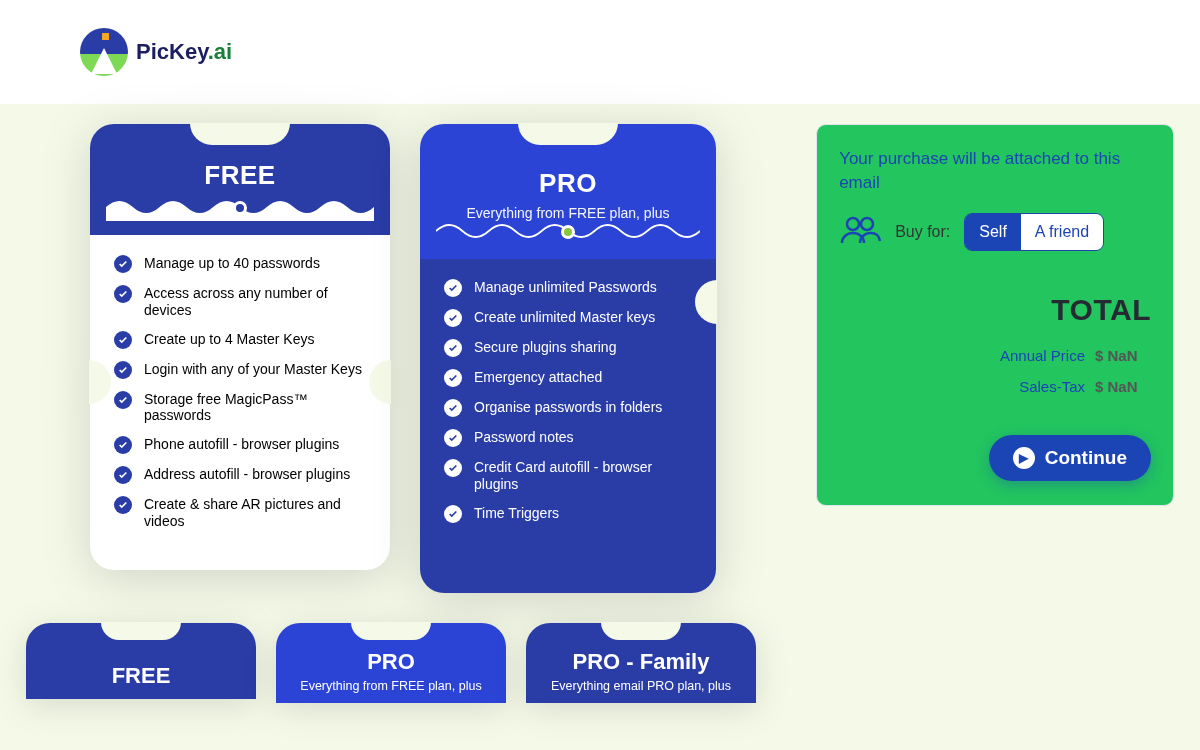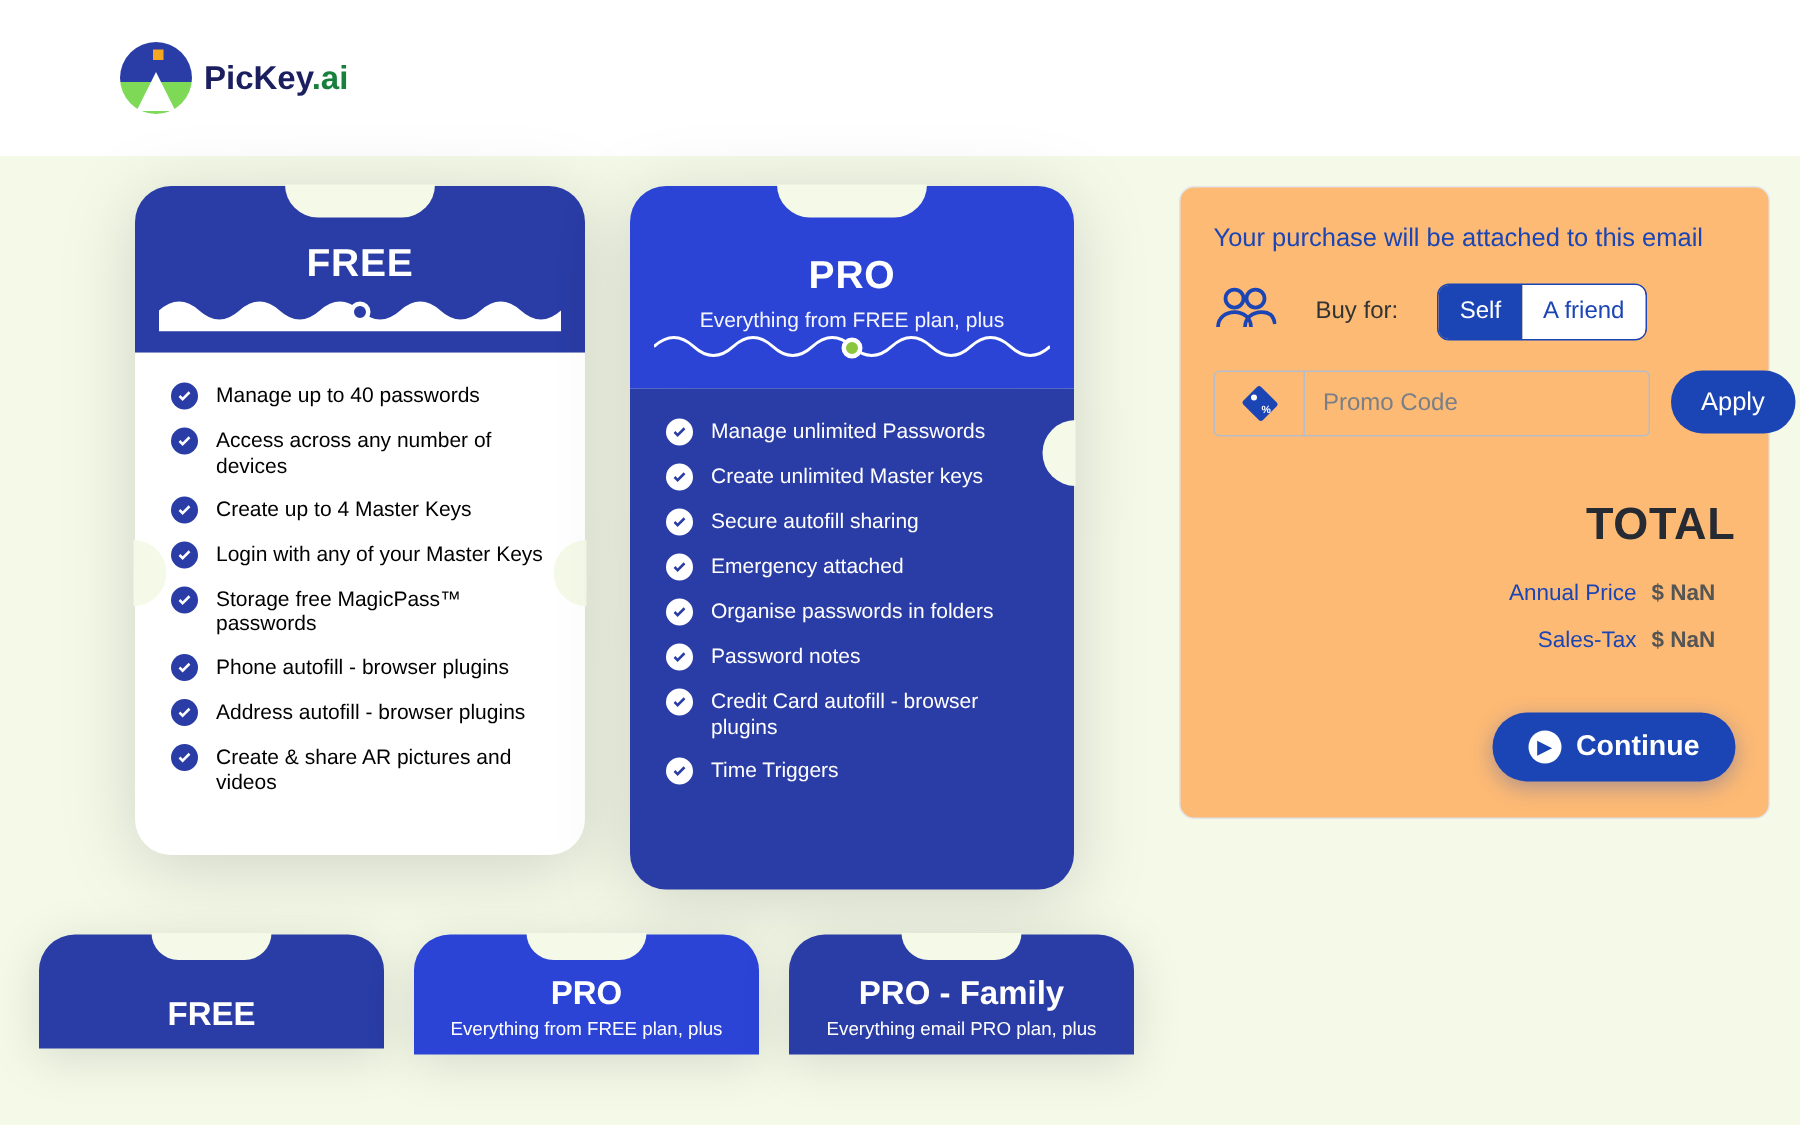--- a/index.html
+++ b/index.html
@@ -56,28 +56,28 @@
     .mini-card .m-notch { position:absolute; top:-1px; left:50%; transform:translateX(-50%); width:80px; height:18px; border-radius:0 0 40px 40px; background:#f5f9e8; }
     .mini-free { width:230px; }
     .mini-free .m-top { background:#2a3ca5; padding-top:40px;}
     .mini-pro { width:230px; }
     .mini-pro .m-top { background:#2b44d6; }
     .mini-profam { width:230px; }
     .mini-profam .m-top { background:#2a3ca5; }
     .mini-title { font-size:22px; font-weight:700; }
     .mini-sub { font-size:12.5px; margin-top:4px; }
 
-    .checkout { width:394px; background:#fdba74; border:1px solid #e1e4ea; border-radius:10px; padding:22px 22px 24px; }
+    .checkout { width:366px; background:#22c55e; border:1px solid #e1e4ea; border-radius:10px; padding:22px 22px 24px; }
     .checkout .hint { color:#1b45b4; font-size:17px; line-height:1.4; margin-bottom:14px; }
     .field-row { display:flex; align-items:center; border:1px solid #1b45b4; border-radius:4px; height:44px; }
     .field-icon { width:54px; display:flex; align-items:center; justify-content:center; color:#1b45b4; }
     .field-input { flex:1; border:none; outline:none; font-size:16px; color:#555; background:transparent; height:100%; padding-right:10px; }
     .field-input::placeholder { color:#7a7f87; }
 
-    .buyfor-row { display:flex; align-items:center; gap:26px; margin-top:18px; }
+    .buyfor-row { display:flex; align-items:center; gap:14px; margin-top:18px; }
     .people-icon { color:#1b45b4; }
     .buyfor-label { color:#333; font-size:16px; }
     .toggle-group { display:flex; border:1px solid #1b45b4; border-radius:8px; overflow:hidden; }
     .tg-opt { padding:9px 14px; font-size:16px; color:#1b45b4; background:#fff; cursor:pointer; border:none; }
     .tg-opt.active { background:#1b45b4; color:#fff; }
 
     .promo-row { display:flex; gap:14px; margin-top:20px; }
     .promo-input-wrap { flex:1; display:flex; border:1px solid #b7bcc6; border-radius:4px; height:44px; align-items:center; }
     .promo-icon-box { width:60px; height:100%; display:flex; align-items:center; justify-content:center; color:#1b45b4; border-right:1px solid #b7bcc6; }
     .apply-btn { background:#1b45b4; color:#fff; border:none; border-radius:24px; padding:0 20px; font-size:17px; font-weight:500; height:42px; cursor:pointer; }
@@ -223,21 +223,21 @@
                   </svg>
                 </span>
                 <span>Create unlimited Master keys</span>
               </li>
             <li class="feat-item">
                 <span class="check-badge">
                   <svg viewBox="0 0 24 24" fill="none" stroke="currentColor" stroke-width="4">
                     <polyline points="4 12 9 17 20 6"></polyline>
                   </svg>
                 </span>
-                <span>Secure autofill sharing</span>
+                <span>Secure plugins sharing</span>
               </li>
             <li class="feat-item">
                 <span class="check-badge">
                   <svg viewBox="0 0 24 24" fill="none" stroke="currentColor" stroke-width="4">
                     <polyline points="4 12 9 17 20 6"></polyline>
                   </svg>
                 </span>
                 <span>Emergency attached</span>
               </li>
             <li class="feat-item">
@@ -314,33 +314,20 @@
             <path d="M21 28c0-6 5-10 11-10s8 3 9 8"></path>
           </svg>
       </span>
       <span class="buyfor-label">Buy for:</span>
       <div class="toggle-group">
         <button class="tg-opt active">Self</button>
         <button class="tg-opt">A friend</button>
       </div>
     </div>
 
-    <div class="promo-row">
-      <div class="promo-input-wrap">
-        <span class="promo-icon-box">
-          <svg width="28" height="28" viewBox="0 0 28 28" fill="currentColor">
-              <path d="M3 12 L12 3 a2 2 0 0 1 2.8 0 L25 13.2 a2 2 0 0 1 0 2.8 L16 25 a2 2 0 0 1 -2.8 0 L3 14.8 a2 2 0 0 1 0 -2.8 Z" fill="currentColor"></path>
-              <circle cx="10" cy="10" r="2" fill="#fff"></circle>
-              <text x="15" y="20" font-size="7" fill="#fff" font-weight="bold">%</text>
-            </svg>
-        </span>
-        <input class="field-input" style="padding-left: 12px;" placeholder="Promo Code">
-      </div>
-      <button class="apply-btn">Apply</button>
-    </div>
 
     <div class="total-head">TOTAL</div>
 
     <div class="summary">
       <div class="summary-row">
         <span class="summary-label">Annual Price</span>
         <span class="summary-val">$ NaN</span>
       </div>
       <div class="summary-row">
         <span class="summary-label">Sales-Tax</span>

